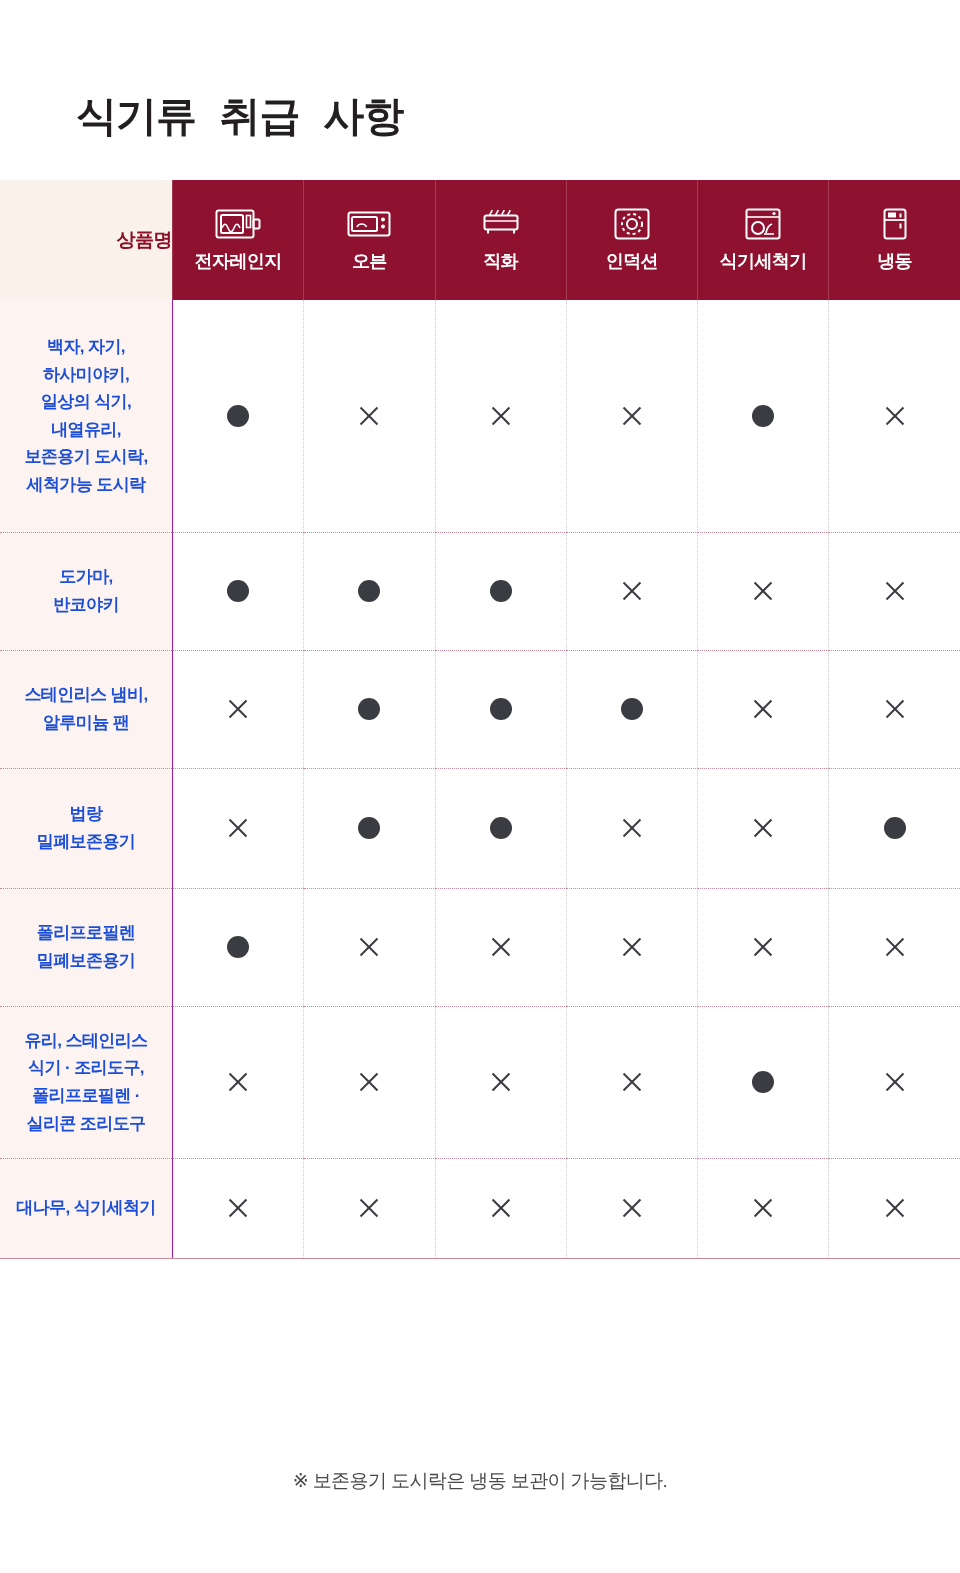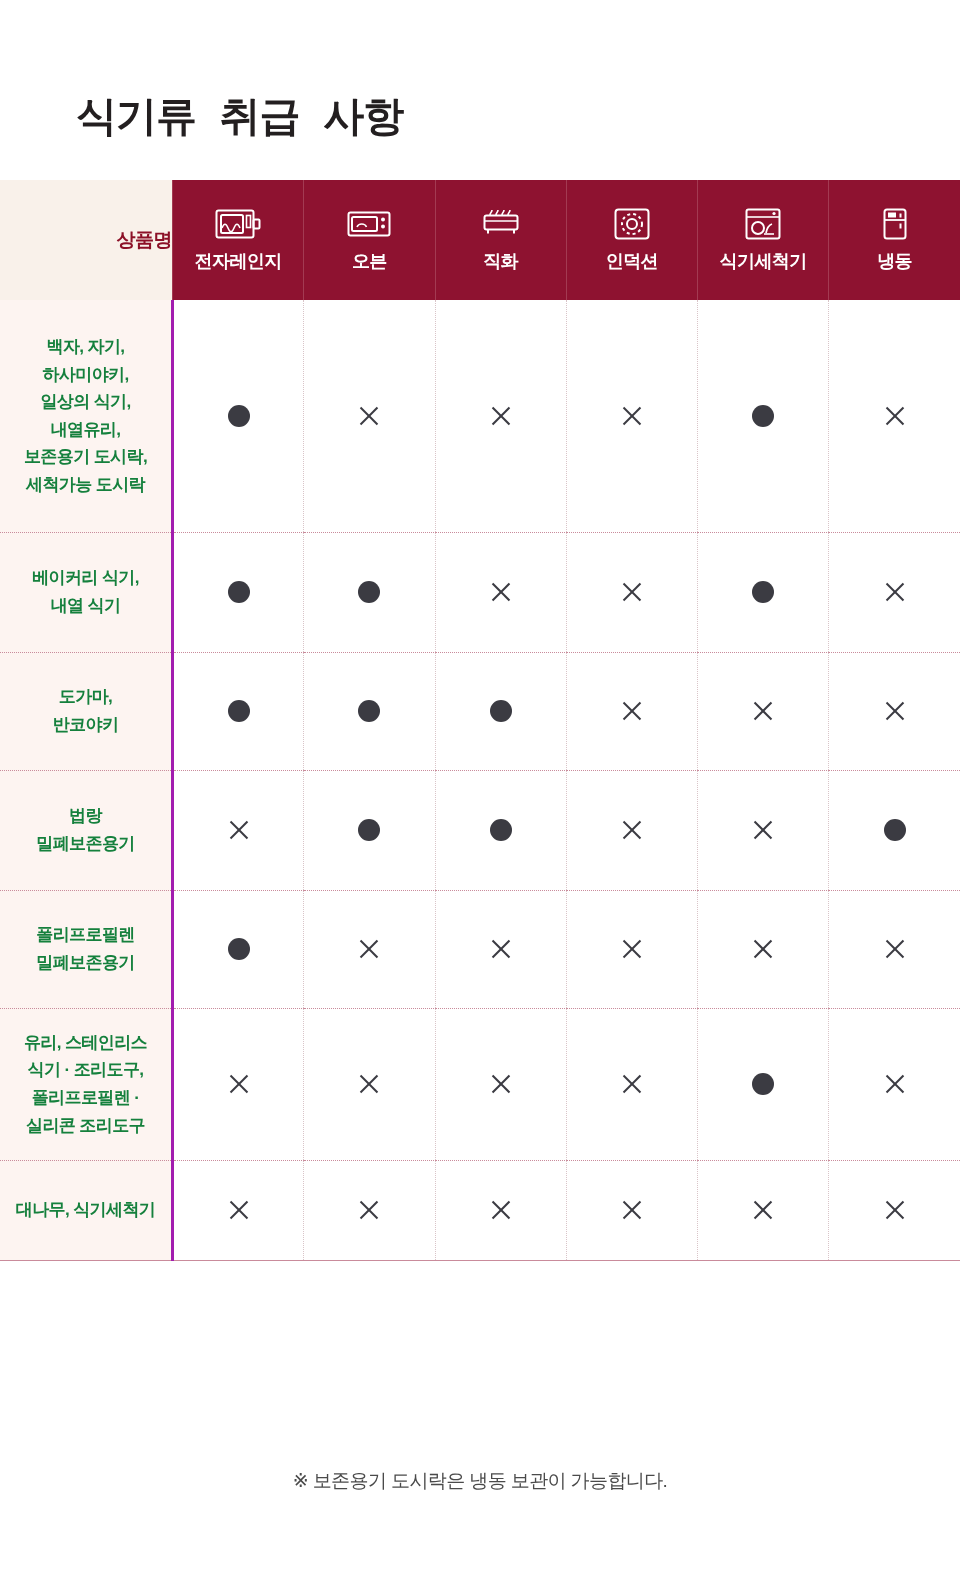--- a/index.html
+++ b/index.html
@@ -89,28 +89,28 @@
   tbody td {
     border-bottom: 1px dotted #c98b9b;
     vertical-align: middle;
     text-align: center;
   }
   tbody tr:last-child td {
     border-bottom: 1px solid #c98b9b;
   }
   td.row-name {
     background: #fdf4f1;
-    color: #15803d;
+    color: #1d4ed8;
     font-size: 17px;
     font-weight: bold;
     line-height: 1.62;
     letter-spacing: -0.6px;
     padding: 14px 10px;
     box-sizing: border-box;
-    border-right: 3px solid #a21caf;
+    border-right: 1px solid #a21caf;
   }
   td.mark-cell {
     border-left: 1px dotted #d9c4c8;
     font-size: 0;
   }
   td.mark-cell:first-of-type {
     border-left: none;
   }
   .mark {
     display: inline-block;
@@ -267,40 +267,40 @@
         <tr class="r0">
           <td class="row-name">백자, 자기,<br>하사미야키,<br>일상의 식기,<br>내열유리,<br>보존용기 도시락,<br>세척가능 도시락</td>
           <td class="mark-cell"><span class="mark mark-circle"></span></td>
           <td class="mark-cell"><span class="mark mark-cross"></span></td>
           <td class="mark-cell"><span class="mark mark-cross"></span></td>
           <td class="mark-cell"><span class="mark mark-cross"></span></td>
           <td class="mark-cell"><span class="mark mark-circle"></span></td>
           <td class="mark-cell"><span class="mark mark-cross"></span></td>
         </tr>
 
-        <tr class="r1">
-          <td class="row-name">베이커리 식기,<br>내열 식기</td>
-          <td class="mark-cell"><span class="mark mark-circle"></span></td>
-          <td class="mark-cell"><span class="mark mark-circle"></span></td>
-          <td class="mark-cell"><span class="mark mark-cross"></span></td>
-          <td class="mark-cell"><span class="mark mark-cross"></span></td>
-          <td class="mark-cell"><span class="mark mark-circle"></span></td>
-          <td class="mark-cell"><span class="mark mark-cross"></span></td>
-        </tr>
 
         <tr class="r2">
           <td class="row-name">도가마,<br>반코야키</td>
           <td class="mark-cell"><span class="mark mark-circle"></span></td>
           <td class="mark-cell"><span class="mark mark-circle"></span></td>
           <td class="mark-cell"><span class="mark mark-circle"></span></td>
           <td class="mark-cell"><span class="mark mark-cross"></span></td>
           <td class="mark-cell"><span class="mark mark-cross"></span></td>
           <td class="mark-cell"><span class="mark mark-cross"></span></td>
         </tr>
 
+        <tr class="r3">
+          <td class="row-name">스테인리스 냄비,<br>알루미늄 팬</td>
+          <td class="mark-cell"><span class="mark mark-cross"></span></td>
+          <td class="mark-cell"><span class="mark mark-circle"></span></td>
+          <td class="mark-cell"><span class="mark mark-circle"></span></td>
+          <td class="mark-cell"><span class="mark mark-circle"></span></td>
+          <td class="mark-cell"><span class="mark mark-cross"></span></td>
+          <td class="mark-cell"><span class="mark mark-cross"></span></td>
+        </tr>
 
         <tr class="r4">
           <td class="row-name">법랑<br>밀폐보존용기</td>
           <td class="mark-cell"><span class="mark mark-cross"></span></td>
           <td class="mark-cell"><span class="mark mark-circle"></span></td>
           <td class="mark-cell"><span class="mark mark-circle"></span></td>
           <td class="mark-cell"><span class="mark mark-cross"></span></td>
           <td class="mark-cell"><span class="mark mark-cross"></span></td>
           <td class="mark-cell"><span class="mark mark-circle"></span></td>
         </tr>

